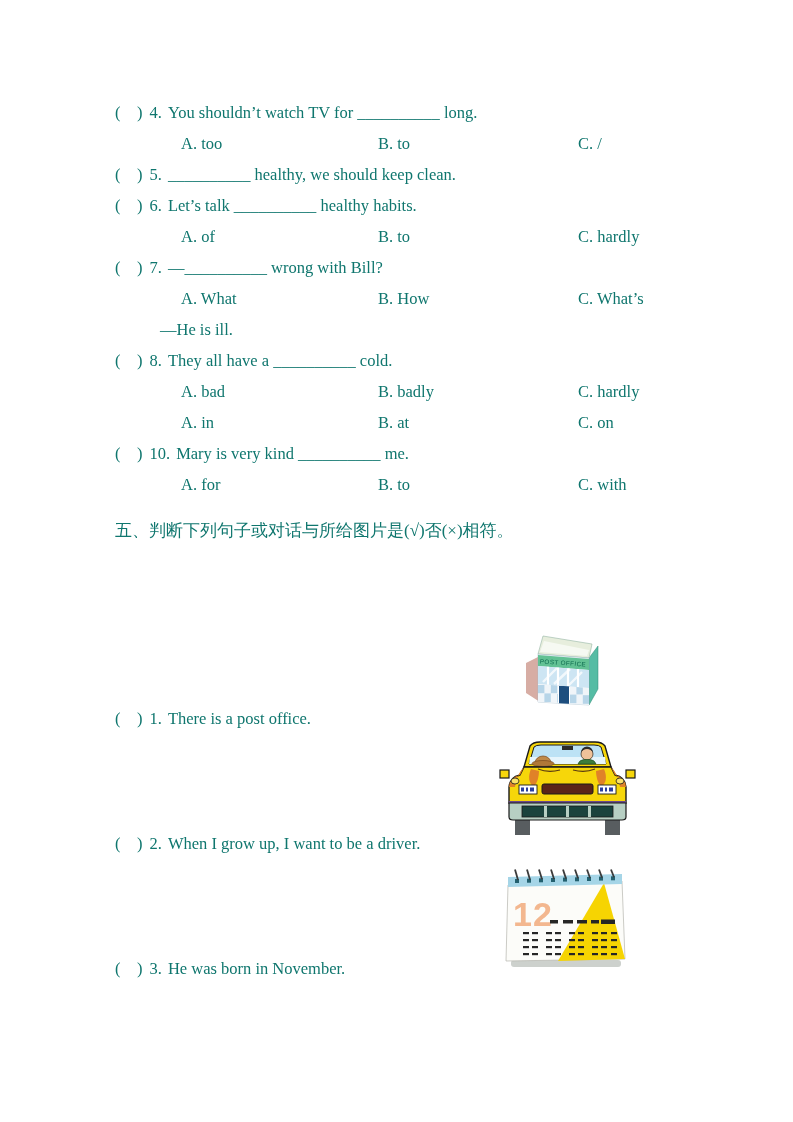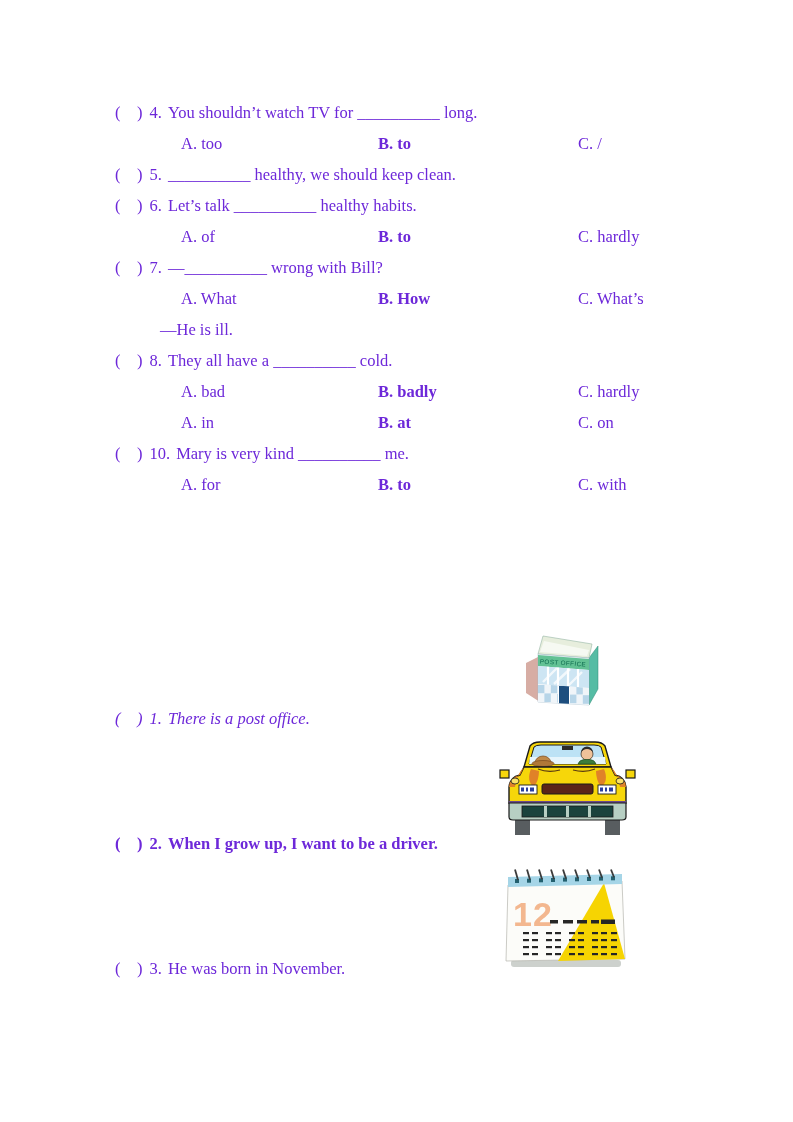--- a/index.html
+++ b/index.html
@@ -1,35 +1,35 @@
 <!DOCTYPE html>
 <html><head>
 <meta charset="utf-8">
 <style>
   * { margin:0; padding:0; box-sizing:border-box; }
   html,body { background:#ffffff; }
   .page {
     position:relative; width:793px; height:1122px; background:#ffffff;
     font-family:"Liberation Serif","DejaVu Serif",serif;
-    font-size:16.5px; color:#6d28d9; overflow:hidden;
+    font-size:16.5px; color:#0f766e; overflow:hidden;
   }
   .mc { position:absolute; left:115px; top:97px; width:665px; }
   .line { height:31px; line-height:31px; white-space:nowrap; }
   .paren { margin-right:7px; }
   .qnum  { margin-right:6px; }
   .opts  { position:relative; }
   .opt   { position:absolute; top:0;margin-left:13px; }
   .opt.a { left:53px; }
-  .opt.b { left:250px;font-weight:bold; }
+  .opt.b { left:250px; }
   .opt.c { left:450px; }
   .reply { padding-left:45px; }
   .sec-heading { margin-top:14px; height:34px; line-height:34px; font-size:17px; white-space:nowrap; }
   .judge-item { position:absolute; left:115px; height:31px; line-height:31px; white-space:nowrap; }
-  .ji-1 { top:703px;font-style:italic; }
-  .ji-2 { top:828px;font-weight:bold; }
+  .ji-1 { top:703px; }
+  .ji-2 { top:828px; }
   .ji-3 { top:953px; }
   .img-box { position:absolute; }
   .img-post-office { left:523px; top:627px; width:78px;  height:80px; }
   .img-taxi        { left:498px; top:737px; width:139px; height:100px; }
   .img-calendar    { left:503px; top:868px; width:125px; height:104px; }
   .img-box svg { display:block; width:100%; height:100%; }
 </style>
 </head>
 <body>
 
@@ -88,20 +88,21 @@
 
     <div>
       <div class="line"><span class="paren">(　)</span><span class="qnum">10.</span><span>Mary is very kind __________ me.</span></div>
       <div class="line opts">
         <span class="opt a">A. for</span>
         <span class="opt b">B. to</span>
         <span class="opt c">C. with</span>
       </div>
     </div>
 
+    <div class="sec-heading">五、判断下列句子或对话与所给图片是(√)否(×)相符。</div>
   </div>
 
   <div class="img-box img-post-office">
     <svg viewBox="0 0 78 80">
       <defs>
         <clipPath id="po-lower">
             <polygon points="15,57 66,61 66,78 15,75"></polygon>
           </clipPath>
       </defs>
       <polygon points="3,36 17,29 17,75 3,66" fill="#d7ada4"></polygon>

